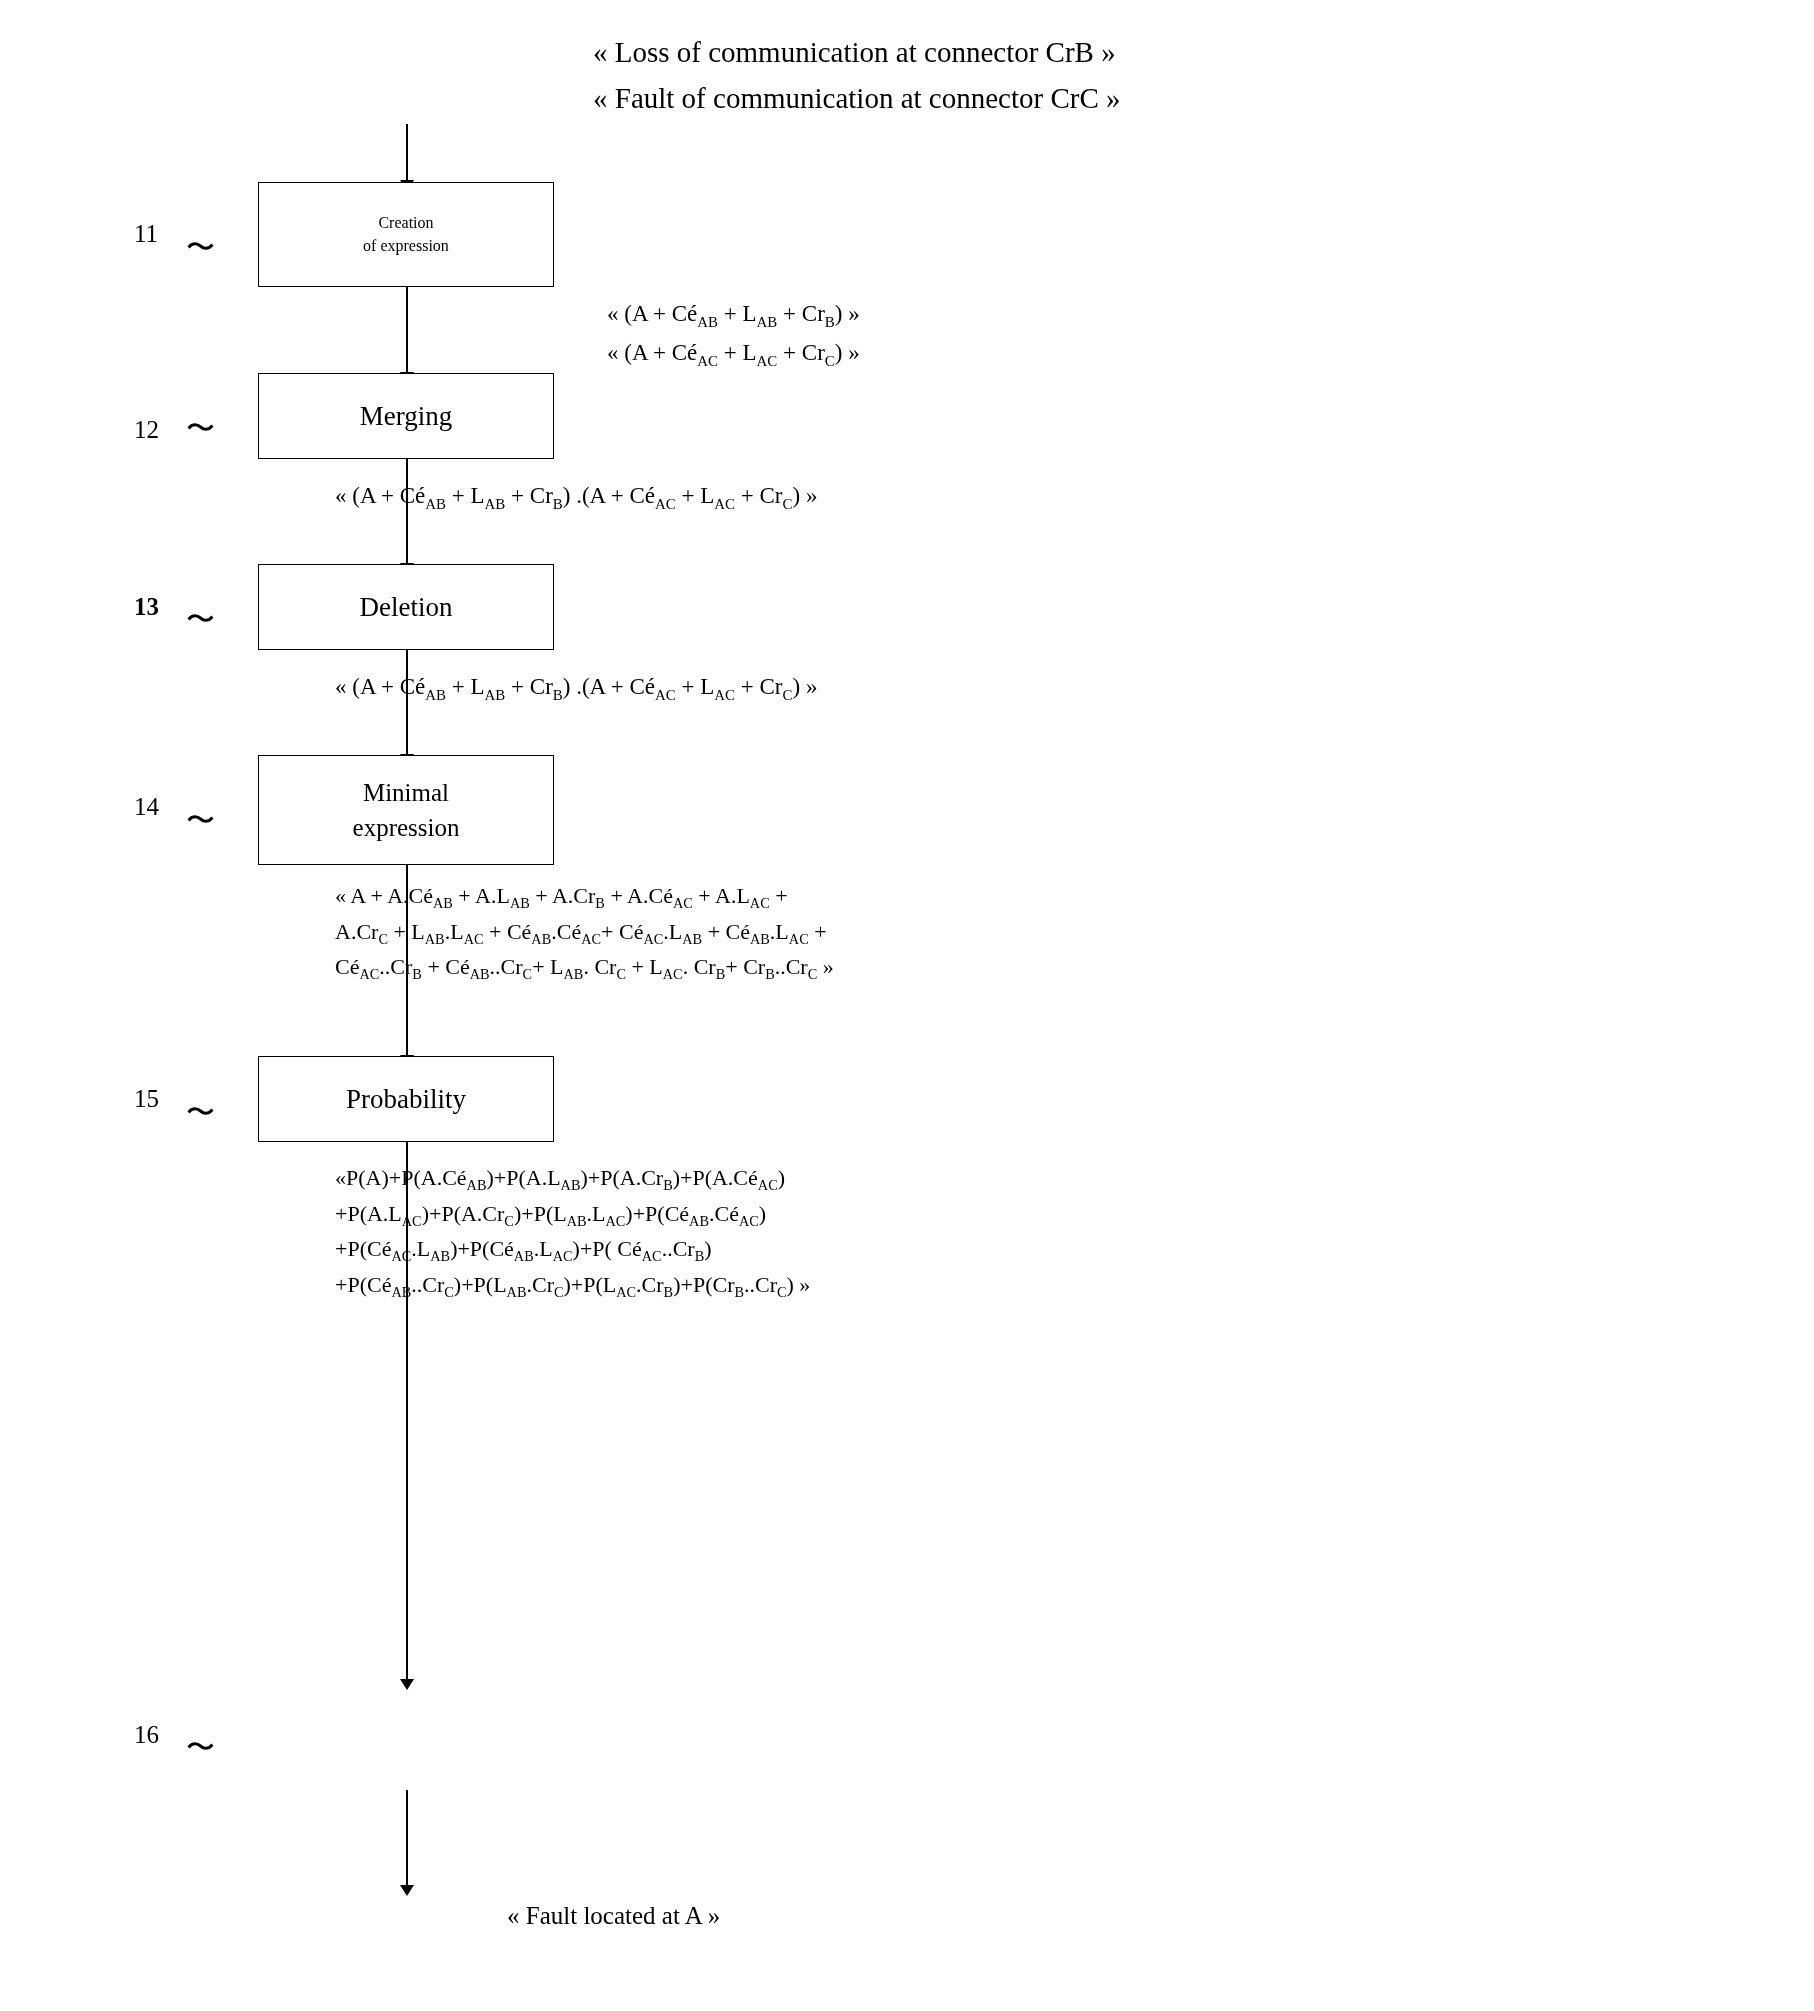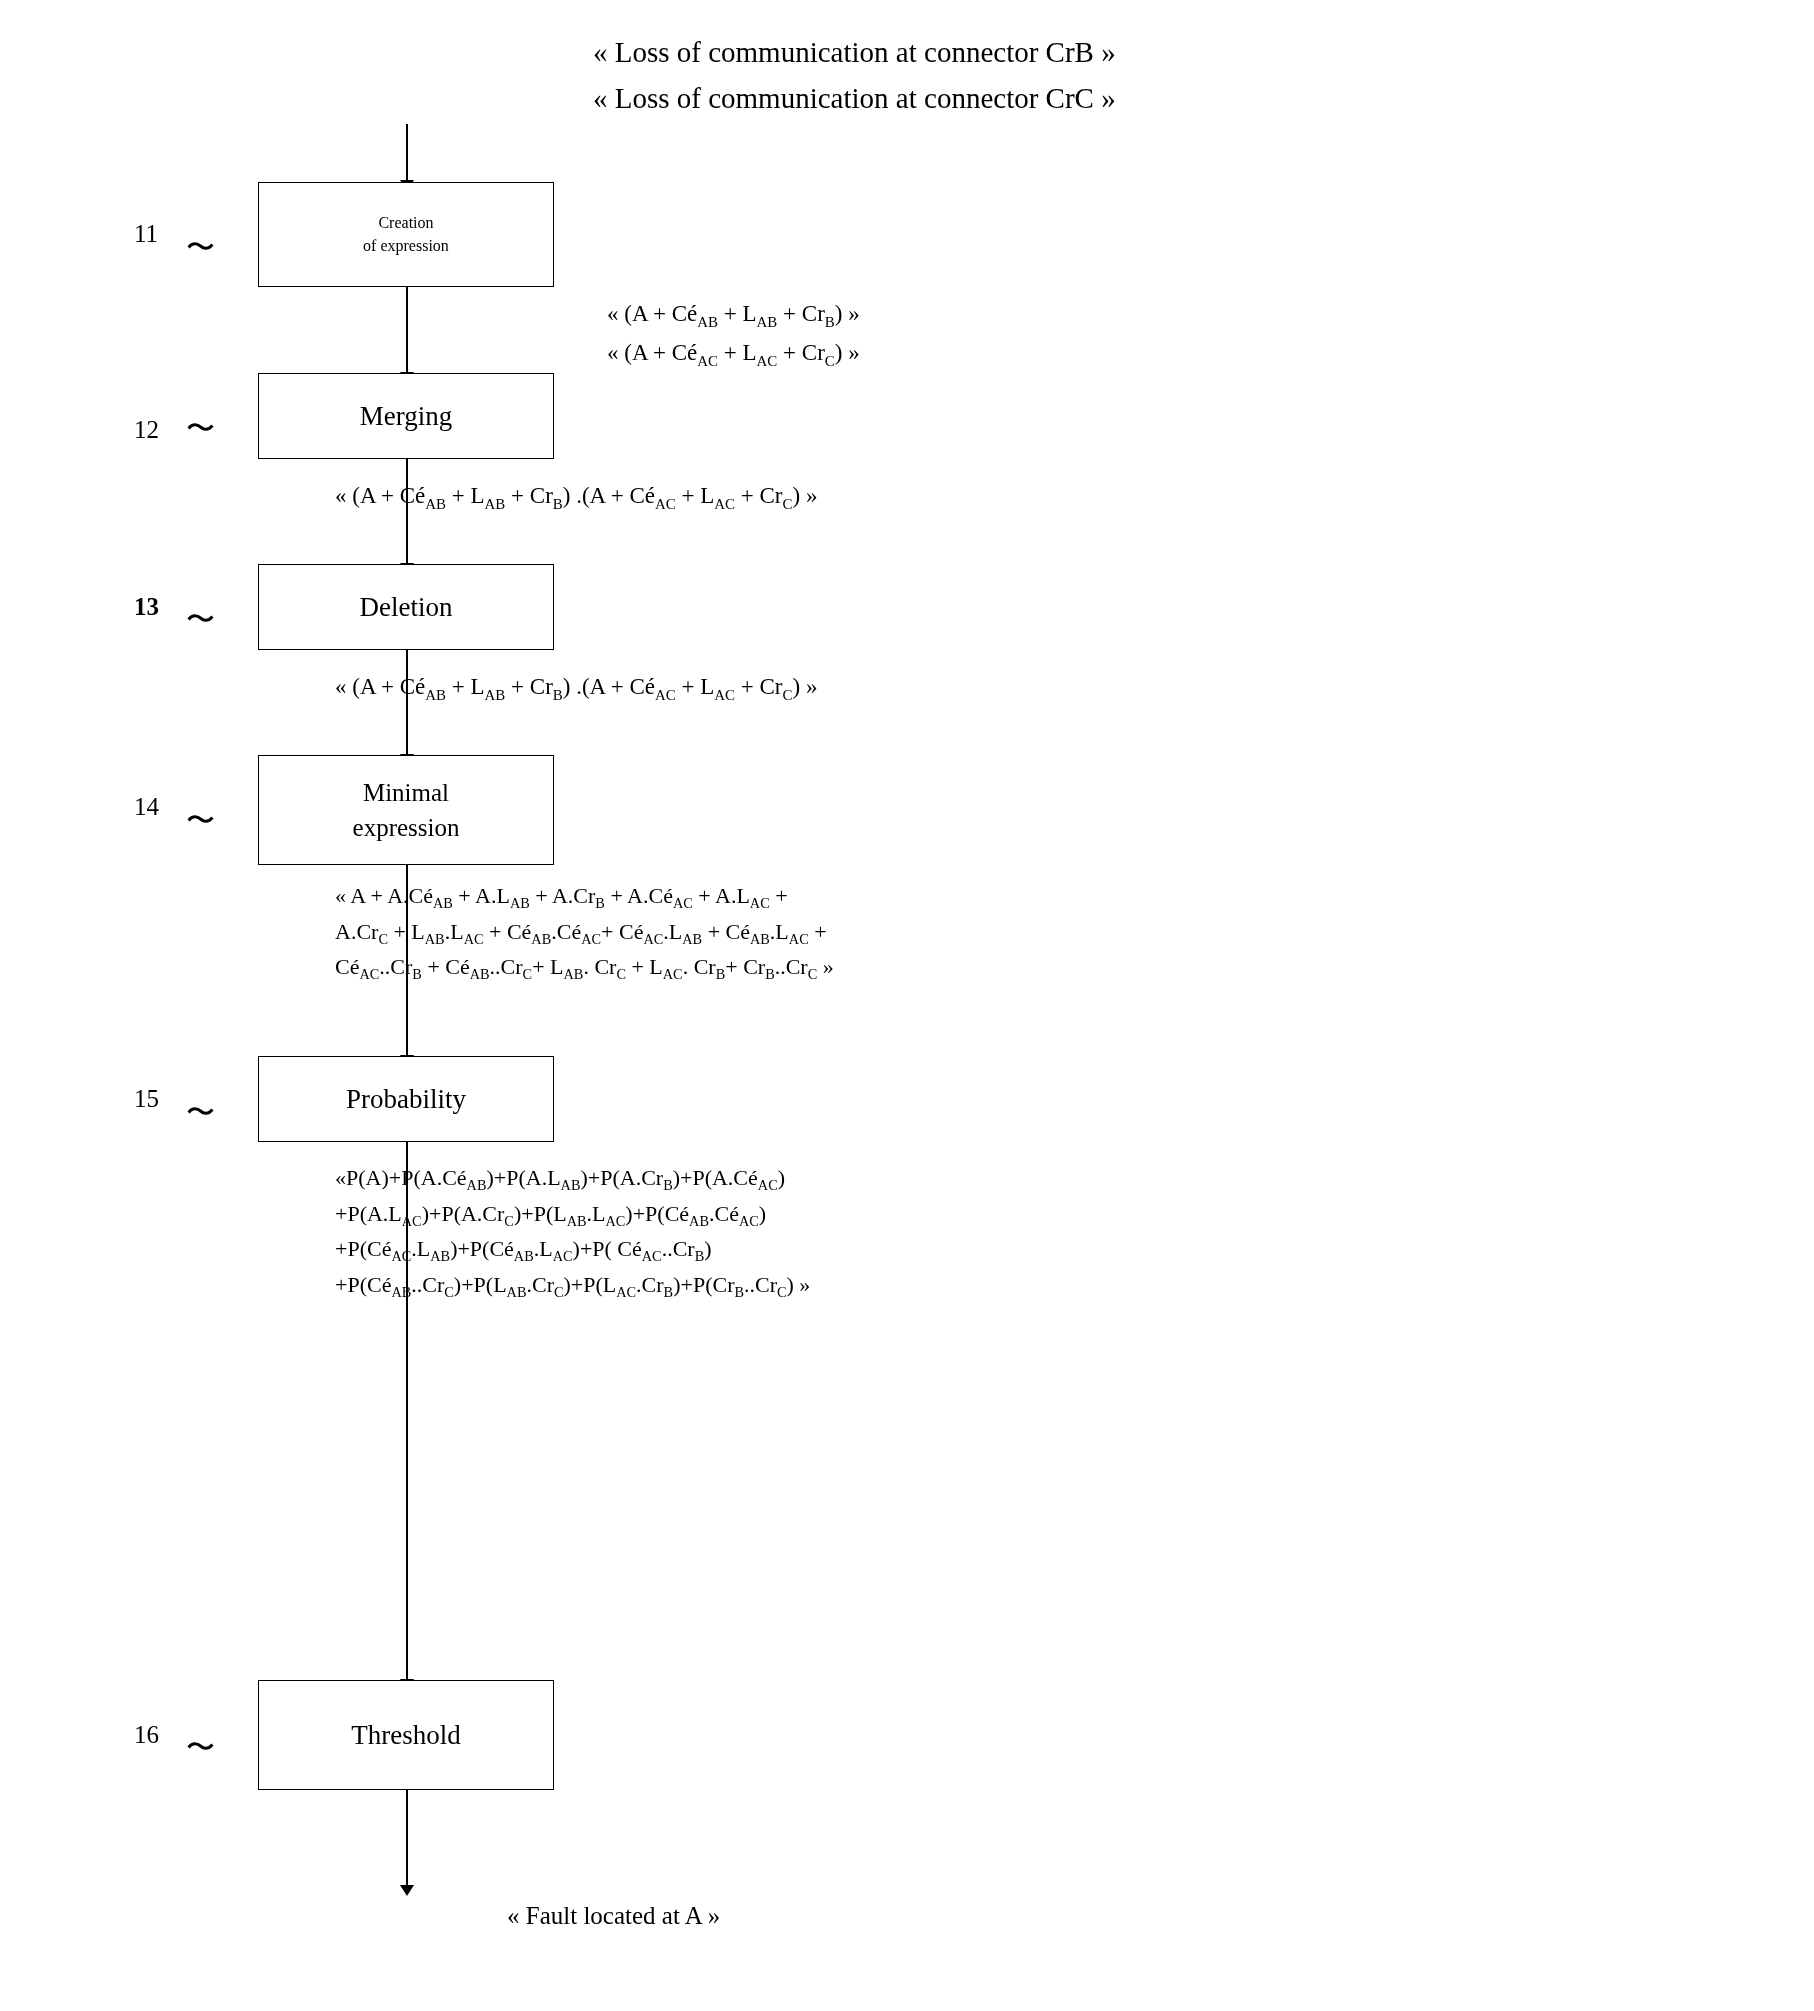--- a/index.html
+++ b/index.html
@@ -70,21 +70,21 @@
       vertical-align: sub;
     }
   </style>
 </head>
 <body>
 
 <div class="diagram-container">
 
   <div class="annotation" style="top: 29px; left: 593px; font-size: 29px; line-height: 1.6;">
     <div>« Loss of communication at connector CrB »</div>
-    <div>« Loss of communication at connector CrC »</div>
+    <div>« Fault of communication at connector CrC »</div>
   </div>
 
   <div class="arrow-down" style="top: 124px; left: 406px; height: 57px;"></div>
 
   <div class="flow-box" style="top: 182px; left: 258px; width: 296px; height: 105px; font-size: 16px; line-height: 1.4;">
     Creation<br>of expression
   </div>
 
   <div class="step-num" style="top: 220px; left: 134px;">11</div>
   <div style="position:absolute; top:228px; left:186px; font-size:29px;">〜</div>
@@ -146,23 +146,20 @@
 
   <div class="annotation" style="top: 1161px; left: 335px; font-size: 22px; line-height: 1.55;">
     <div>«P(A)+P(A.Cé<sub>AB</sub>)+P(A.L<sub>AB</sub>)+P(A.Cr<sub>B</sub>)+P(A.Cé<sub>AC</sub>)</div>
     <div>+P(A.L<sub>AC</sub>)+P(A.Cr<sub>C</sub>)+P(L<sub>AB</sub>.L<sub>AC</sub>)+P(Cé<sub>AB</sub>.Cé<sub>AC</sub>)</div>
     <div>+P(Cé<sub>AC</sub>.L<sub>AB</sub>)+P(Cé<sub>AB</sub>.L<sub>AC</sub>)+P( Cé<sub>AC</sub>..Cr<sub>B</sub>)</div>
     <div>+P(Cé<sub>AB</sub>..Cr<sub>C</sub>)+P(L<sub>AB</sub>.Cr<sub>C</sub>)+P(L<sub>AC</sub>.Cr<sub>B</sub>)+P(Cr<sub>B</sub>..Cr<sub>C</sub>) »</div>
   </div>
 
   <div class="arrow-down" style="top: 1142px; left: 406px; height: 538px;"></div>
 
-  <div class="flow-box" style="top: 1680px; left: 258px; width: 296px; height: 110px; font-size: 27px;">
-    Threshold
-  </div>
 
   <div class="step-num" style="top: 1721px; left: 134px;">16</div>
   <div style="position:absolute; top:1728px; left:186px; font-size:29px;">〜</div>
 
   <div class="arrow-down" style="top: 1790px; left: 406px; height: 96px;"></div>
 
   <div class="annotation" style="top: 1897px; left: 507px; font-size: 25px;">
     <div>« Fault located at A »</div>
   </div>
 

